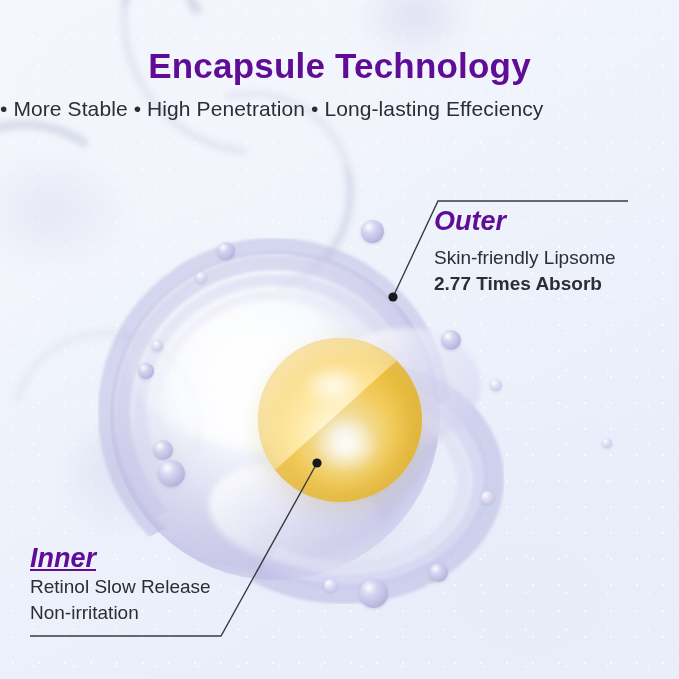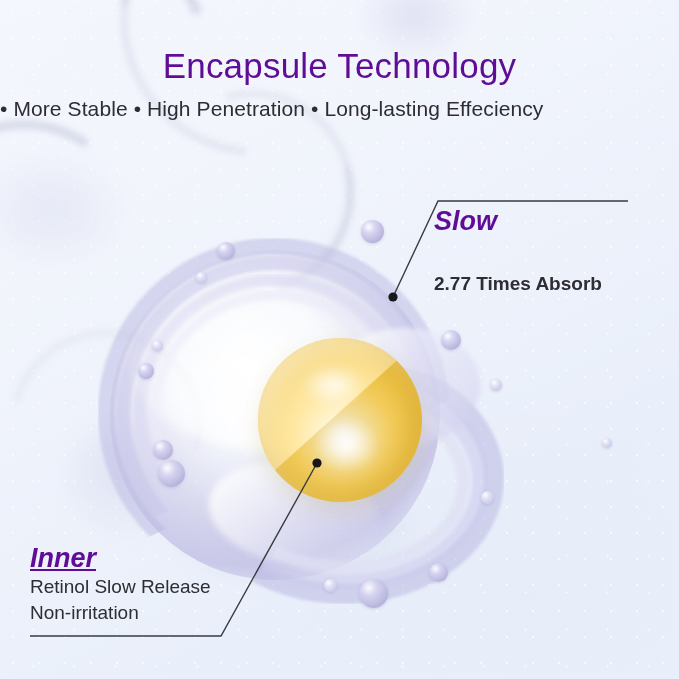--- a/index.html
+++ b/index.html
@@ -181,21 +181,21 @@
   .bubble.pale {
     background: radial-gradient(circle at 34% 30%, rgba(255,255,255,.95) 0%, rgba(228,227,247,.95) 30%, #ccc9e8 75%, #bcb9dd 100%);
   }
 
   
   #title {
     position:absolute;
     left: 0; right: 0; top: 46px;
     text-align:center;
     font-size: 35px;
-    font-weight: normal;
+    font-weight: bold;
     letter-spacing: .2px;
     color: #5f0d96;
   }
   #subtitle {
     position:absolute;
     left: 0; right: 0; top: 97px;
     text-align:left;
     font-size: 21px;
     color: #2d2d33;
     letter-spacing: .1px;
@@ -283,20 +283,21 @@
     <polyline id="outer-leader" fill="none" stroke="#3A3A42" stroke-width="1.4" points="393,297 438,201 628,201"></polyline>
     <circle id="outer-dot" cx="393" cy="297" r="4.6" fill="#17171c"></circle>
 
     <polyline id="inner-leader" fill="none" stroke="#3A3A42" stroke-width="1.4" points="317,463 221,636 30,636"></polyline>
     <circle id="inner-dot" cx="317" cy="463" r="4.6" fill="#17171c"></circle>
   </svg>
 
   <div id="title">Encapsule Technology</div>
   <div id="subtitle">• More Stable • High Penetration • Long-lasting Effeciency</div>
 
-  <div class="callout-title" style="left:434px; top:206px;">Slow</div>
+  <div class="callout-title" style="left:434px; top:206px;">Outer</div>
+  <div class="callout-line" style="left:434px; top:247px;">Skin-friendly Lipsome</div>
   <div class="callout-line" style="left:434px; top:273px;font-weight:bold;">2.77 Times Absorb</div>
 
   <div class="callout-title" style="left:30px; top:543px;text-decoration:underline;">Inner</div>
   <div class="callout-line" style="left:30px; top:602px;">Non-irritation</div>
   <div class="callout-line" style="left:30px; top:576px;">Retinol Slow Release</div>
 
 </div>
 
 </body></html>

